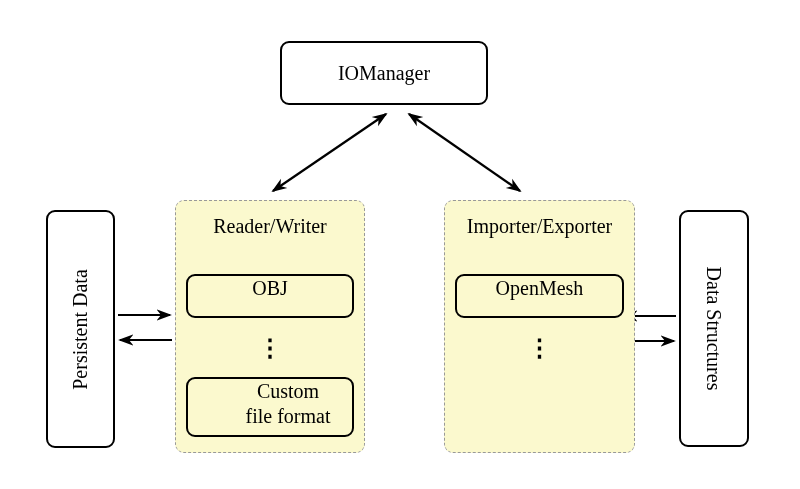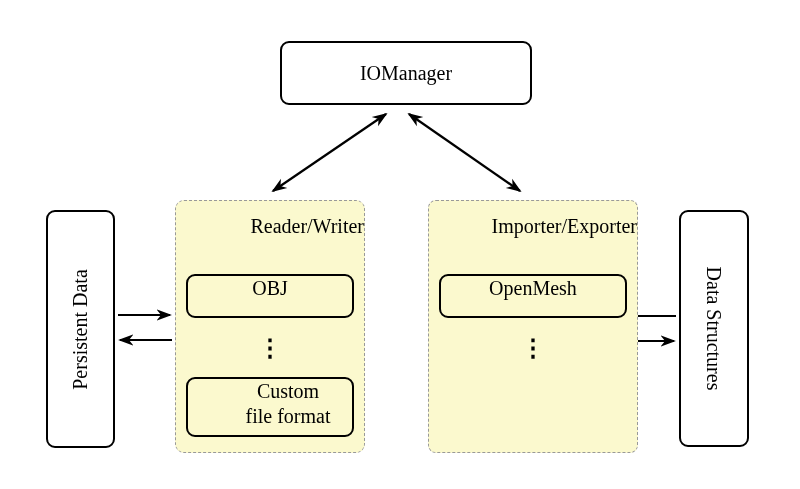--- a/index.html
+++ b/index.html
@@ -25,41 +25,41 @@
     position: absolute;
     box-sizing: border-box;
     border: 2.5px solid var(--box-border, #000);
     border-radius: 9px;
     background: var(--box-fill, #fff);
     display: flex;
     align-items: center;
     justify-content: center;
     font-size: 20px;
   }
-  .io-manager   { left: 280px; top: 41px;  width: 252px; height: 64px; }
+  .io-manager   { left: 280px; top: 41px;  width: 208px; height: 64px; }
   .side-node    { background: var(--box-fill, #fff); }
   .persistent   { left: 46px;  top: 210px; width: 69px;  height: 238px; }
   .structures   { left: 679px; top: 210px; width: 70px;  height: 237px; }
   .vtext-up   { transform: rotate(-90deg); white-space: nowrap; }
   .vtext-down { transform: rotate(90deg);  white-space: nowrap; }
   .panel {
     position: absolute;
     box-sizing: border-box;
     top: 200px;
     height: 253px;
     background: var(--panel-fill, #fbf9ce);
     border: 1.6px dashed var(--panel-border, #999);
     border-radius: 9px;
   }
   .panel-left  { left: 175px; width: 190px; }
-  .panel-right { left: 428px; width: 210px; border-radius: 8px; }
+  .panel-right { left: 444px; width: 191px; }
   .panel-title {
     position: absolute;
     top: 14px; left: 0; right: 0;
-    text-align: right;
+    text-align: center;
     font-size: 20px;
   }
   .inner-node {
     position: absolute;
     left: 10px; right: 10px;
     box-sizing: border-box;
     border: 2.5px solid var(--box-border, #000);
     border-radius: 9px;
     background: transparent;
     display: flex;

